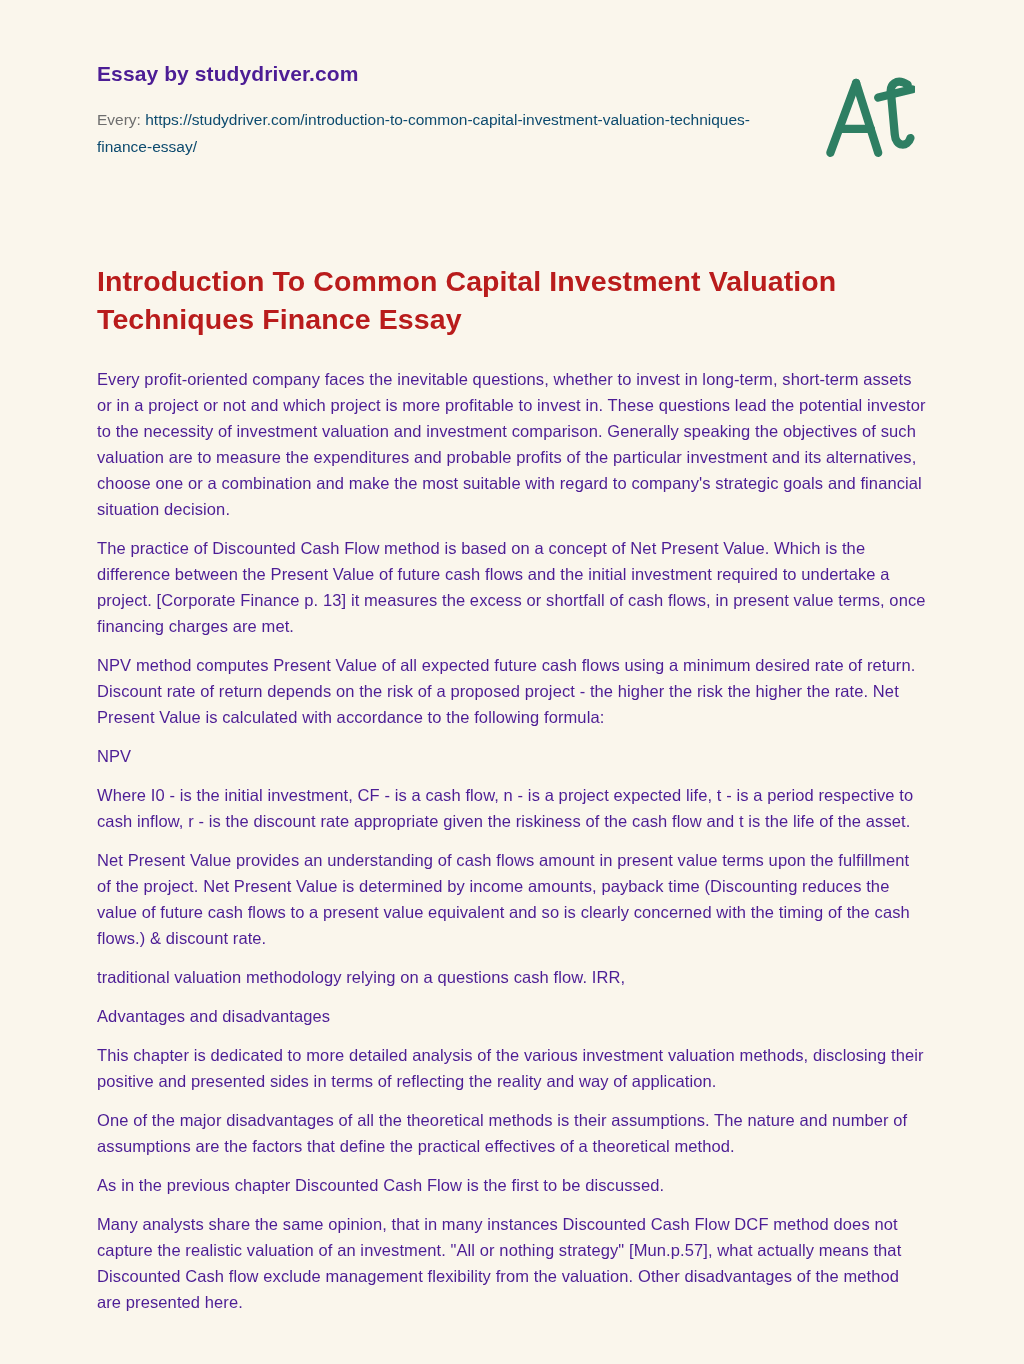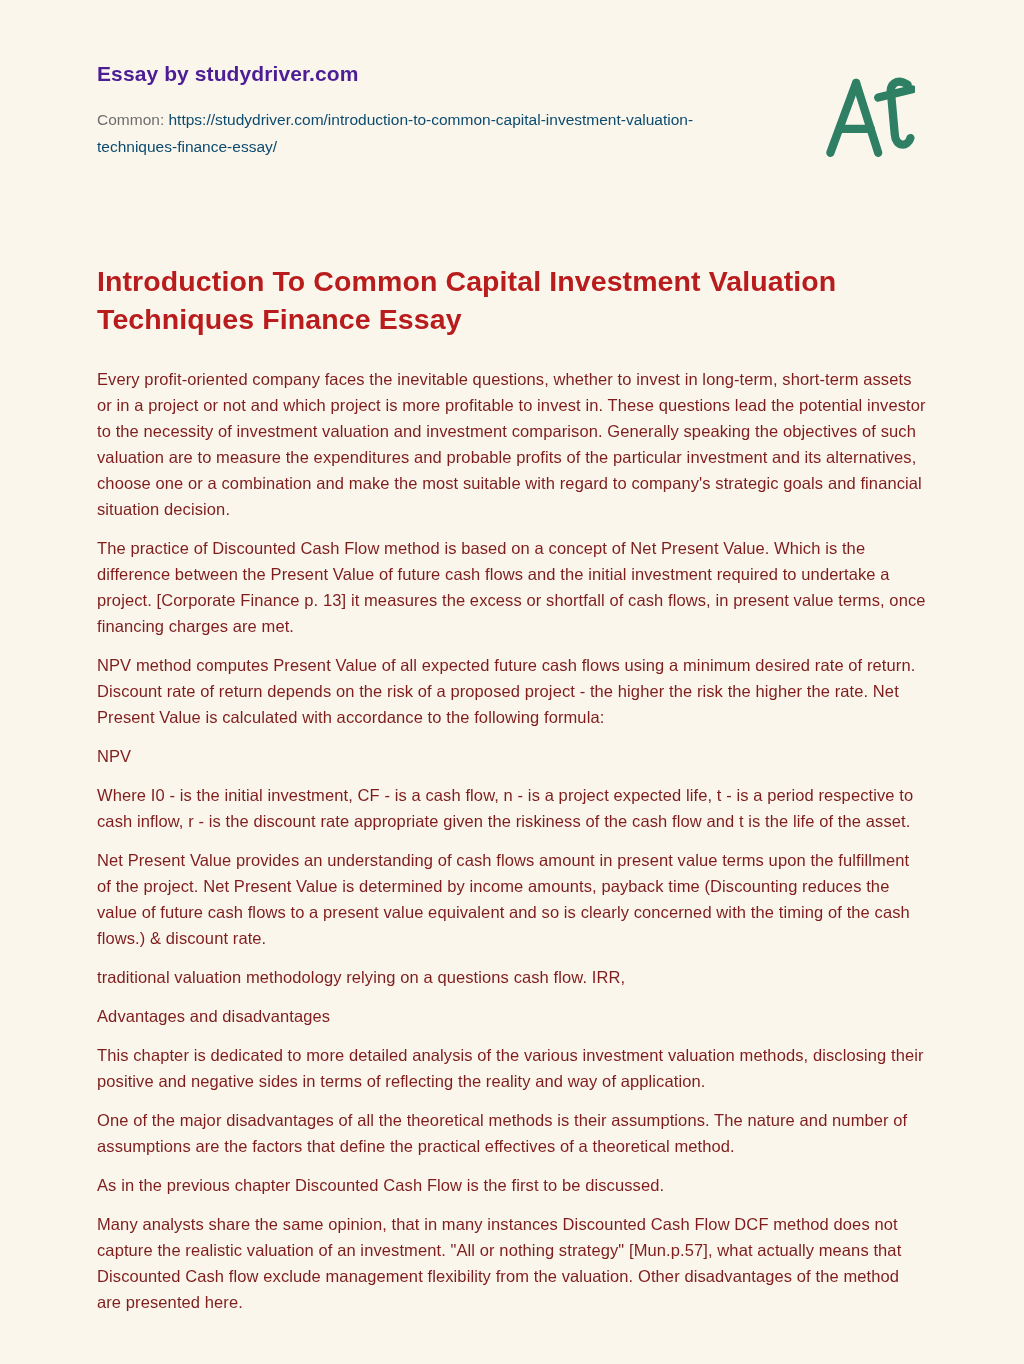--- a/index.html
+++ b/index.html
@@ -50,33 +50,33 @@
     font-size: 28.5px;
     line-height: 38px;
     font-weight: 700;
     color: #b91c1c;
     margin: 102px 0 28px 0;
     letter-spacing: 0.1px;
   }
   .body-text p {
     font-size: 16.5px;
     line-height: 26px;
-    color: #7f1d1d;
+    color: #4c1d95;
     margin: 0 0 13px 0;
     letter-spacing: 0.1px;
   }
 </style>
 </head>
 <body>
 
 <div class="page">
 
   <div class="header">
     <h2 class="byline">Essay by studydriver.com</h2>
-    <p class="source"><span>Common:</span> <a href="#">https://studydriver.com/introduction-to-common-capital-investment-valuation-techniques-finance-essay/</a></p>
+    <p class="source"><span>Every:</span> <a href="#">https://studydriver.com/introduction-to-common-capital-investment-valuation-techniques-finance-essay/</a></p>
 
     <div class="logo">
       <svg viewBox="0 0 100 100" width="92" height="92" fill="none" stroke="#2e7f63" stroke-width="9" stroke-linecap="round" stroke-linejoin="round">
 
         <path d="M8 90 L36 14"></path>
         <path d="M36 14 L60 90"></path>
         <path d="M20 64 L52 64"></path>
 
         <path d="M92 16 C 80 8, 72 16, 74 26 L78 70 C 79 84, 92 84, 95 74"></path>
         <path d="M60 30 L97 21"></path>
@@ -88,20 +88,20 @@
 
   <div class="body-text">
     <p>Every profit-oriented company faces the inevitable questions, whether to invest in long-term, short-term assets or in a project or not and which project is more profitable to invest in. These questions lead the potential investor to the necessity of investment valuation and investment comparison. Generally speaking the objectives of such valuation are to measure the expenditures and probable profits of the particular investment and its alternatives, choose one or a combination and make the most suitable with regard to company's strategic goals and financial situation decision.</p>
     <p>The practice of Discounted Cash Flow method is based on a concept of Net Present Value. Which is the difference between the Present Value of future cash flows and the initial investment required to undertake a project. [Corporate Finance p. 13] it measures the excess or shortfall of cash flows, in present value terms, once financing charges are met.</p>
     <p>NPV method computes Present Value of all expected future cash flows using a minimum desired rate of return. Discount rate of return depends on the risk of a proposed project - the higher the risk the higher the rate. Net Present Value is calculated with accordance to the following formula:</p>
     <p>NPV</p>
     <p>Where I0 - is the initial investment, CF - is a cash flow, n - is a project expected life, t - is a period respective to cash inflow, r - is the discount rate appropriate given the riskiness of the cash flow and t is the life of the asset.</p>
     <p>Net Present Value provides an understanding of cash flows amount in present value terms upon the fulfillment of the project. Net Present Value is determined by income amounts, payback time (Discounting reduces the value of future cash flows to a present value equivalent and so is clearly concerned with the timing of the cash flows.) &amp; discount rate.</p>
     <p>traditional valuation methodology relying on a questions cash flow. IRR,</p>
     <p>Advantages and disadvantages</p>
-    <p>This chapter is dedicated to more detailed analysis of the various investment valuation methods, disclosing their positive and negative sides in terms of reflecting the reality and way of application.</p>
+    <p>This chapter is dedicated to more detailed analysis of the various investment valuation methods, disclosing their positive and presented sides in terms of reflecting the reality and way of application.</p>
     <p>One of the major disadvantages of all the theoretical methods is their assumptions. The nature and number of assumptions are the factors that define the practical effectives of a theoretical method.</p>
     <p>As in the previous chapter Discounted Cash Flow is the first to be discussed.</p>
     <p>Many analysts share the same opinion, that in many instances Discounted Cash Flow DCF method does not capture the realistic valuation of an investment. "All or nothing strategy" [Mun.p.57], what actually means that Discounted Cash flow exclude management flexibility from the valuation. Other disadvantages of the method are presented here.</p>
 
   </div>
 
 </div>
 
 </body></html>

